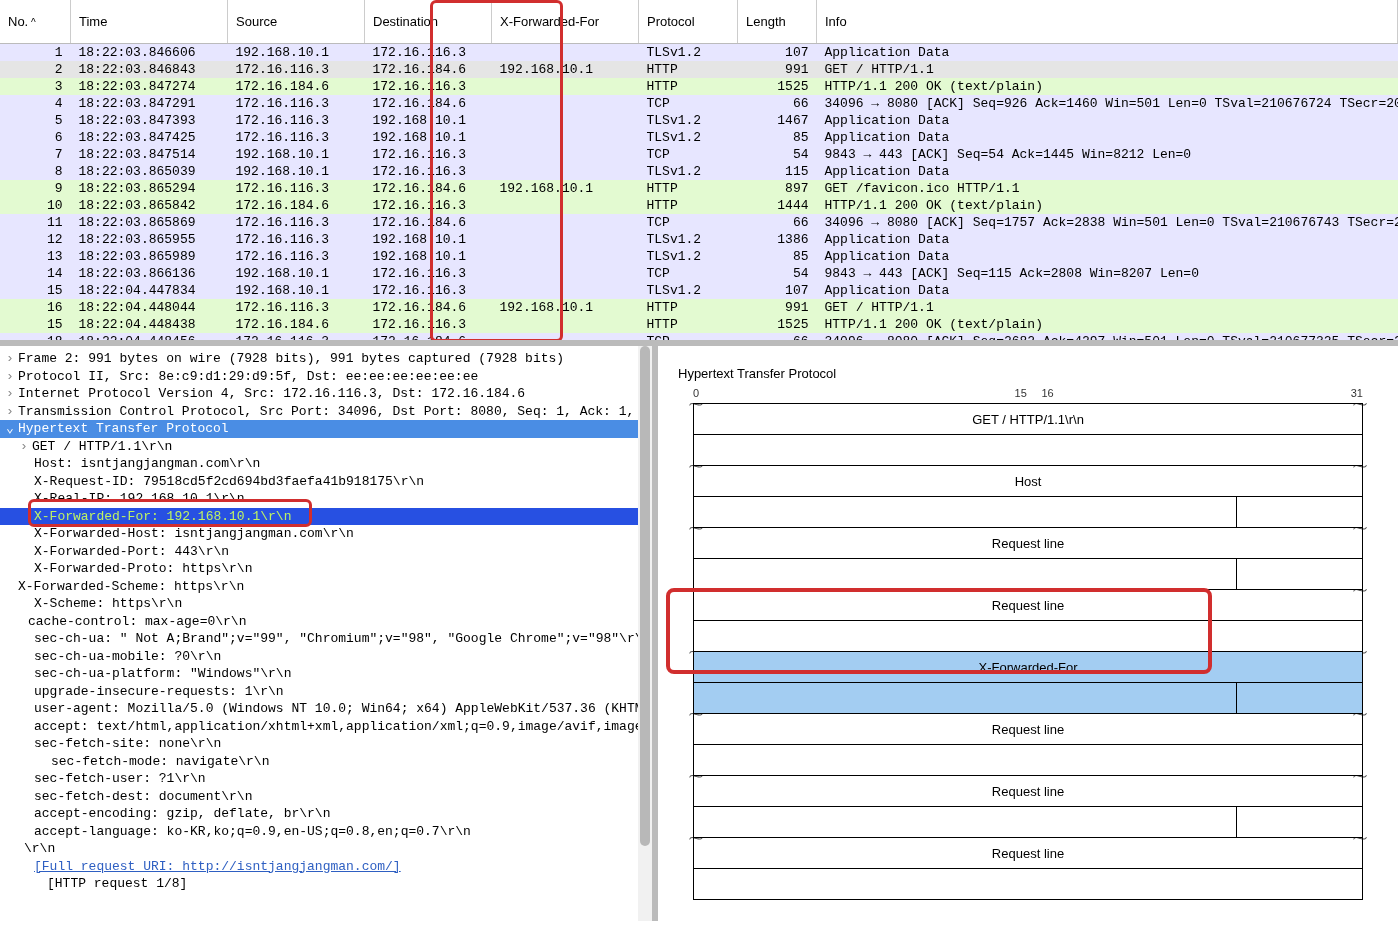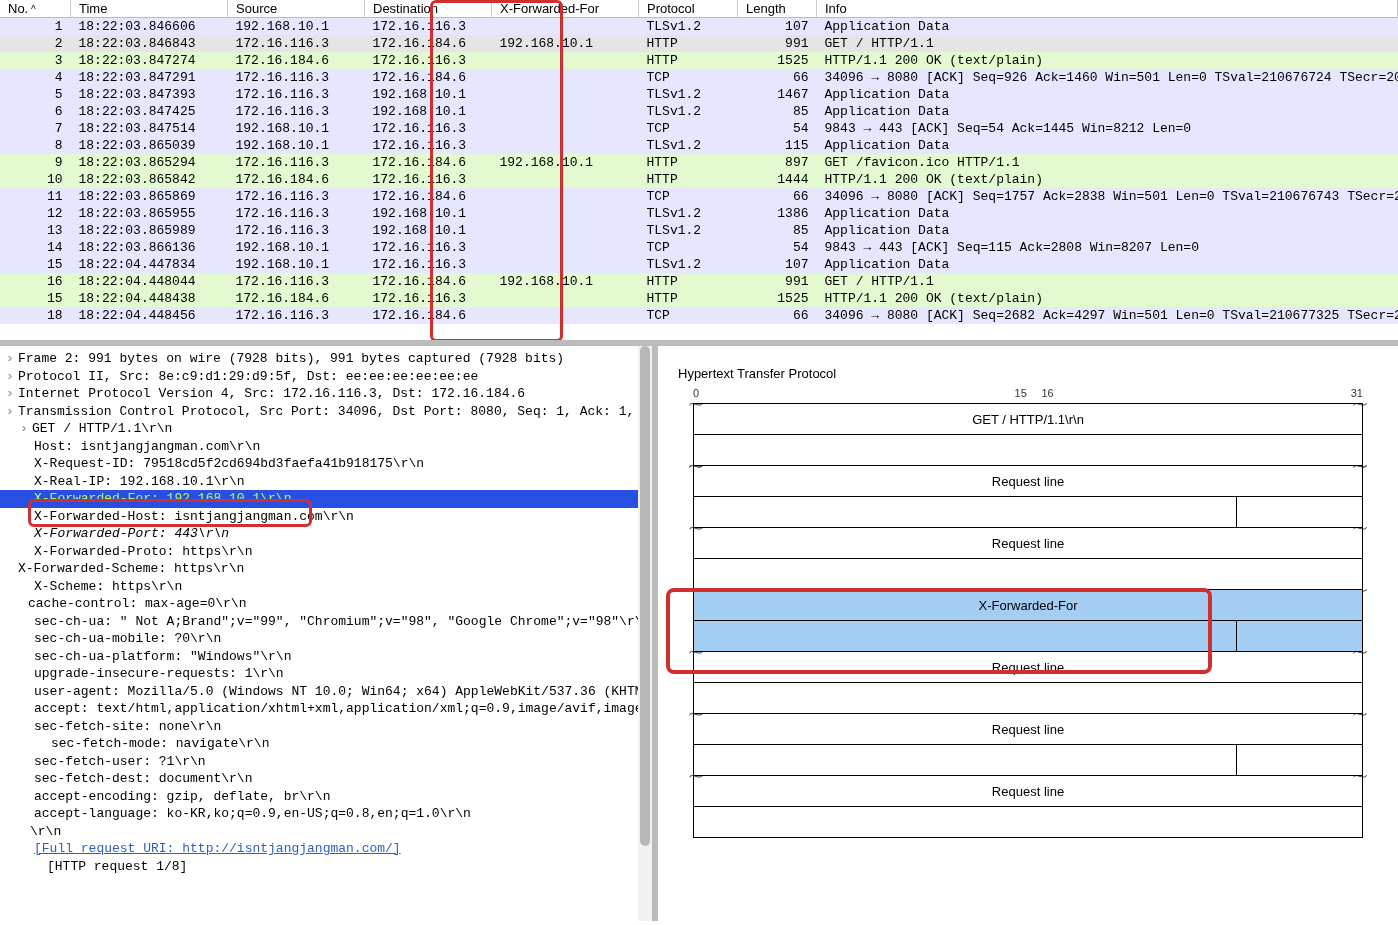--- a/index.html
+++ b/index.html
@@ -22,21 +22,21 @@
 .packet-table {
   border-collapse: collapse;
   width: 100%;
   table-layout: fixed;
 }
 .packet-table th {
   text-align: left;
   font-weight: normal;
   border-right: 1px solid #ccc;
   border-bottom: 1px solid #bbb;
-  padding: 1px 8px;
+  padding: 14px 8px;
   background: #ffffff;
   font-family: -apple-system, "Helvetica Neue", Arial, sans-serif;
 }
 .packet-table th.sort::after {
   content: "  ^";
   font-size: 10px;
 }
 .packet-table td {
   padding: 1px 8px;
   white-space: nowrap;
@@ -399,45 +399,46 @@
   <div class="xff-highlight"></div>
 </div>
 
 <div class="bottom-panes">
 
   <div class="details-pane">
     <div class="tree-line"><span class="tree-toggle">›</span><span>Frame 2: 991 bytes on wire (7928 bits), 991 bytes captured (7928 bits)</span></div>
     <div class="tree-line"><span class="tree-toggle">›</span><span>Protocol II, Src: 8e:c9:d1:29:d9:5f, Dst: ee:ee:ee:ee:ee:ee</span></div>
     <div class="tree-line"><span class="tree-toggle">›</span><span>Internet Protocol Version 4, Src: 172.16.116.3, Dst: 172.16.184.6</span></div>
     <div class="tree-line"><span class="tree-toggle">›</span><span>Transmission Control Protocol, Src Port: 34096, Dst Port: 8080, Seq: 1, Ack: 1, Len</span></div>
+    <div class="tree-line tree-selected-major"><span class="tree-toggle" style="color:#fff">⌄</span><span>Hypertext Transfer Protocol</span></div>
     <div class="tree-line" style="padding-left:20px"><span class="tree-toggle">›</span><span>GET / HTTP/1.1\r\n</span></div>
     <div id="detail-lines">
         <div class="tree-line" style="padding-left: 34px;">Host: isntjangjangman.com\r\n</div>
         <div class="tree-line" style="padding-left: 34px;">X-Request-ID: 79518cd5f2cd694bd3faefa41b918175\r\n</div>
         <div class="tree-line" style="padding-left: 34px;">X-Real-IP: 192.168.10.1\r\n</div>
         <div class="tree-line tree-selected-minor" style="padding-left: 34px;">X-Forwarded-For: 192.168.10.1\r\n</div>
         <div class="tree-line" style="padding-left: 34px;">X-Forwarded-Host: isntjangjangman.com\r\n</div>
-        <div class="tree-line" style="padding-left: 34px; font-style: italic;">X-Forwarded-Port: 443\r\n</div>
+        <div class="tree-line" style="padding-left: 34px;">X-Forwarded-Port: 443\r\n</div>
         <div class="tree-line" style="padding-left: 34px;">X-Forwarded-Proto: https\r\n</div>
         <div class="tree-line" style="padding-left: 18px;">X-Forwarded-Scheme: https\r\n</div>
         <div class="tree-line" style="padding-left: 34px;">X-Scheme: https\r\n</div>
         <div class="tree-line" style="padding-left: 28px;">cache-control: max-age=0\r\n</div>
         <div class="tree-line" style="padding-left: 34px;">sec-ch-ua: " Not A;Brand";v="99", "Chromium";v="98", "Google Chrome";v="98"\r\n</div>
         <div class="tree-line" style="padding-left: 34px;">sec-ch-ua-mobile: ?0\r\n</div>
         <div class="tree-line" style="padding-left: 34px;">sec-ch-ua-platform: "Windows"\r\n</div>
         <div class="tree-line" style="padding-left: 34px;">upgrade-insecure-requests: 1\r\n</div>
         <div class="tree-line" style="padding-left: 34px;">user-agent: Mozilla/5.0 (Windows NT 10.0; Win64; x64) AppleWebKit/537.36 (KHTML,</div>
         <div class="tree-line" style="padding-left: 34px;">accept: text/html,application/xhtml+xml,application/xml;q=0.9,image/avif,image/we</div>
         <div class="tree-line" style="padding-left: 34px;">sec-fetch-site: none\r\n</div>
         <div class="tree-line" style="padding-left: 51px;">sec-fetch-mode: navigate\r\n</div>
         <div class="tree-line" style="padding-left: 34px;">sec-fetch-user: ?1\r\n</div>
         <div class="tree-line" style="padding-left: 34px;">sec-fetch-dest: document\r\n</div>
         <div class="tree-line" style="padding-left: 34px;">accept-encoding: gzip, deflate, br\r\n</div>
-        <div class="tree-line" style="padding-left: 34px;">accept-language: ko-KR,ko;q=0.9,en-US;q=0.8,en;q=1.0\r\n</div>
-        <div class="tree-line" style="padding-left: 30px;">\r\n</div>
+        <div class="tree-line" style="padding-left: 34px;">accept-language: ko-KR,ko;q=0.9,en-US;q=0.8,en;q=0.7\r\n</div>
+        <div class="tree-line" style="padding-left: 24px;">\r\n</div>
       </div>
     <div class="tree-line" style="padding-left:34px"><span class="tree-link">[Full request URI: http://isntjangjangman.com/]</span></div>
     <div class="tree-line" style="padding-left:47px">[HTTP request 1/8]</div>
     <div class="xff-detail-highlight"></div>
     <div class="scrollbar-v">
       <div class="scroll-thumb" style="top:0;height:500px"></div>
     </div>
   </div>
 
   <div class="bytes-pane">
@@ -454,20 +455,24 @@
           <span>⁓</span>
         </div>
         <div class="diag-block">
           <div class="diag-row">GET / HTTP/1.1\r\n</div>
           <div class="diag-row shortbottom"></div>
         </div>
         <div class="diag-break">
           <span>⁓</span>
           <span>⁓</span>
         </div>
+        <div class="diag-block">
+          <div class="diag-row">Host</div>
+          <div class="diag-row short shortbottom"></div>
+        </div>
         <div class="diag-break">
           <span>⁓</span>
           <span>⁓</span>
         </div>
         <div class="diag-block">
           <div class="diag-row">Request line</div>
           <div class="diag-row short shortbottom"></div>
         </div>
         <div class="diag-break">
           <span>⁓</span>

